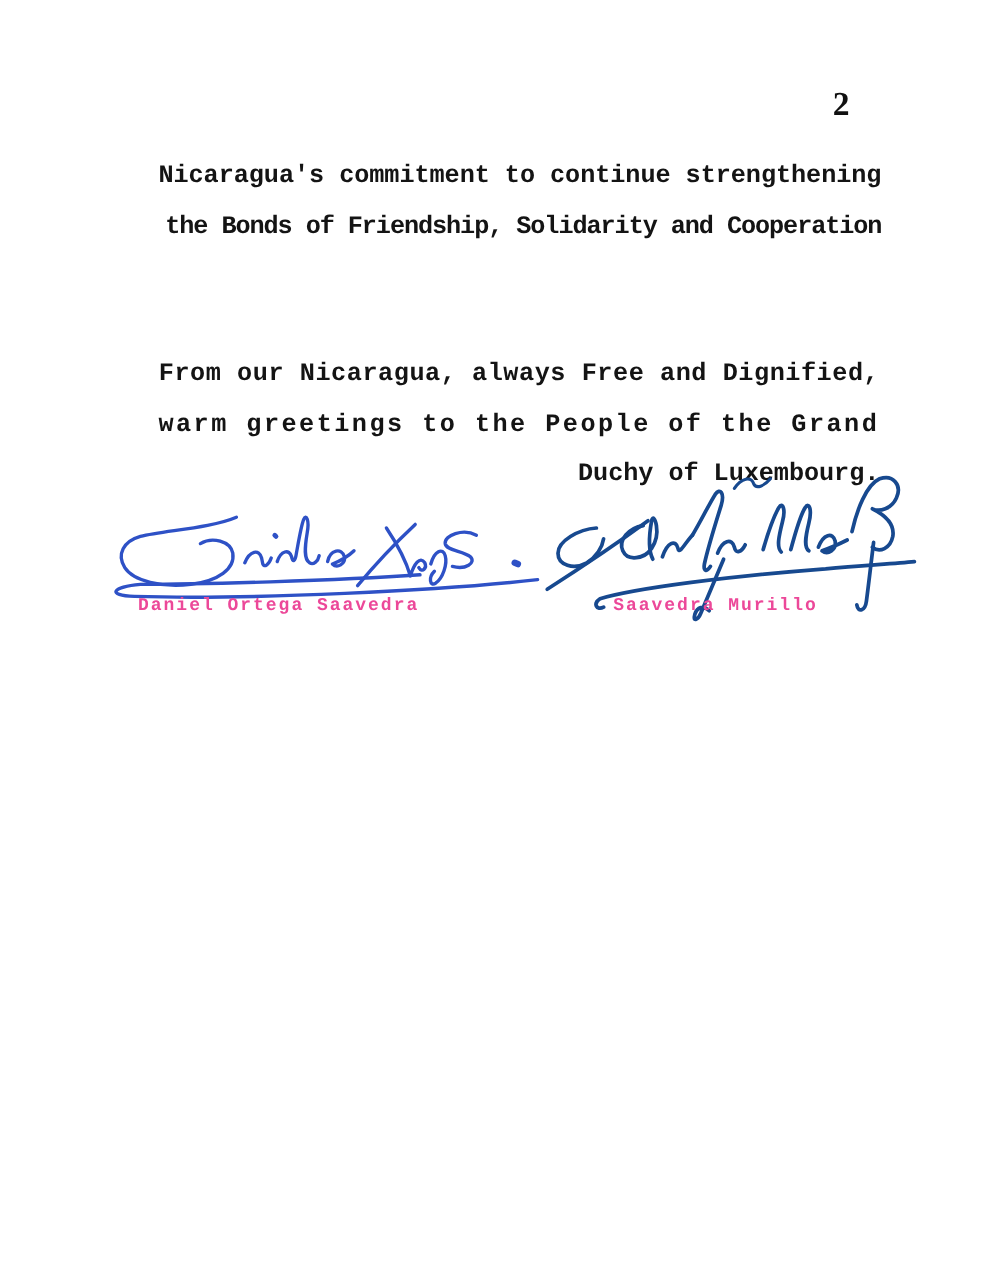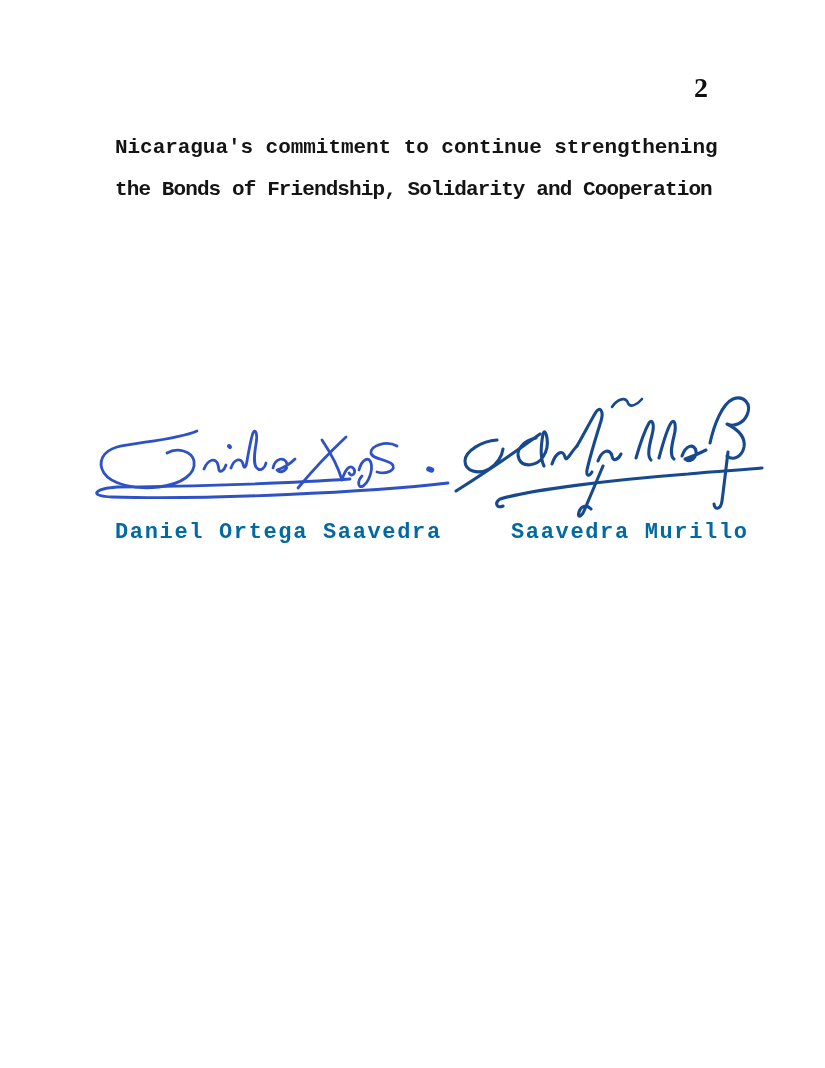--- a/index.html
+++ b/index.html
@@ -21,40 +21,41 @@
     position: absolute;
     top: 72px;
     left: 694px;
     font-family: "Liberation Serif", serif;
     font-weight: 700;
     font-size: 28px;
     color: #101010;
   }
   .para {
     position: absolute;
-    left: 115px;
+    left: 132px;
+    text-align: right;
   }
   .para-1 { top: 127px; }
   .para-2 { top: 292px; }
   .t-line {
     white-space: pre;
     font-size: 21px;
     line-height: 41.5px;
     letter-spacing: -0.05px;
   }
   .ls-tight  { letter-spacing: -0.9px; }
   .ls-wide05 { letter-spacing: 0.45px; }
   .ls-wide2  { letter-spacing: 2.05px; }
   .name-label {
     position: absolute;
-    top: 520px;
-    font-size: 22px;
+    top: 496px;
+    font-size: 15px;
     white-space: pre;
     letter-spacing: 1.65px;
-    color: #0369a1;
+    color: #ec4899;
   }
   .name-ortega  { left: 115px; }
   .name-murillo { left: 511px; }
   .sig-layer {
     position: absolute;
     top: 0; left: 0;
     width: 825px;
     height: 1068px;
     pointer-events: none;
   }
@@ -69,20 +70,25 @@
 
 <div class="page">
 
   <div class="page-number">2</div>
 
   <div class="para para-1">
     <div class="t-line">Nicaragua's commitment to continue strengthening</div>
     <div class="t-line ls-tight">the Bonds of Friendship, Solidarity and Cooperation</div>
   </div>
 
+  <div class="para para-2">
+    <div class="t-line ls-wide05">From our Nicaragua, always Free and Dignified,</div>
+    <div class="t-line ls-wide2">warm greetings to the People of the Grand</div>
+    <div class="t-line">Duchy of Luxembourg.</div>
+  </div>
 
   <svg class="sig-layer" viewBox="0 0 825 1068">
 
     <g stroke-width="2.8" stroke="#2e51c6">
 
       <path d="M 197 431 C 176 440, 138 442, 117 447 C 103 451, 97 462, 104 473 C 111 484, 135 490, 159 487 C 182 484, 196 474, 194 461 C 192 451, 177 447, 167 453"></path>
 
       <path d="M 204 469 C 208 459, 216 457, 218 465 L 219 470 C 220 473, 224 471, 226 465"></path>
       <path d="M 229 446 L 230 447" stroke-width="4"></path>
       <path d="M 231 468 C 234 459, 241 457, 243 464 C 244 469, 246 468, 247 461 C 249 450, 251 438, 253 433 C 255 428, 258 433, 256 444 C 254 456, 253 466, 258 469 C 261 471, 265 468, 266 463"></path>

